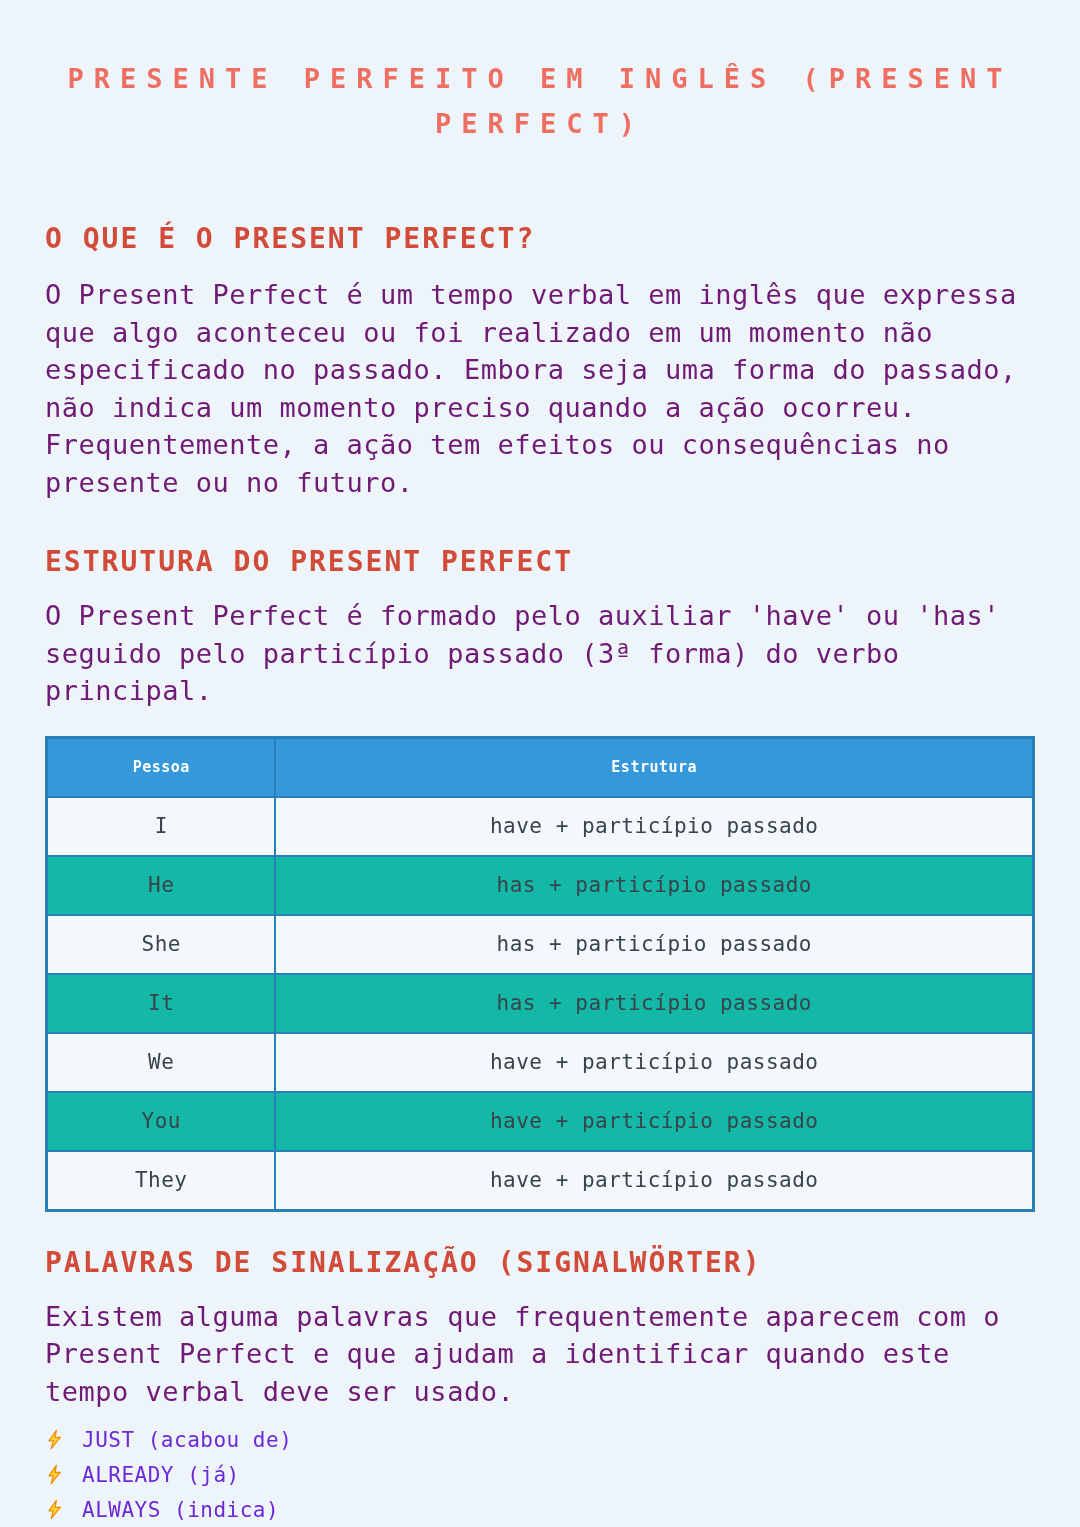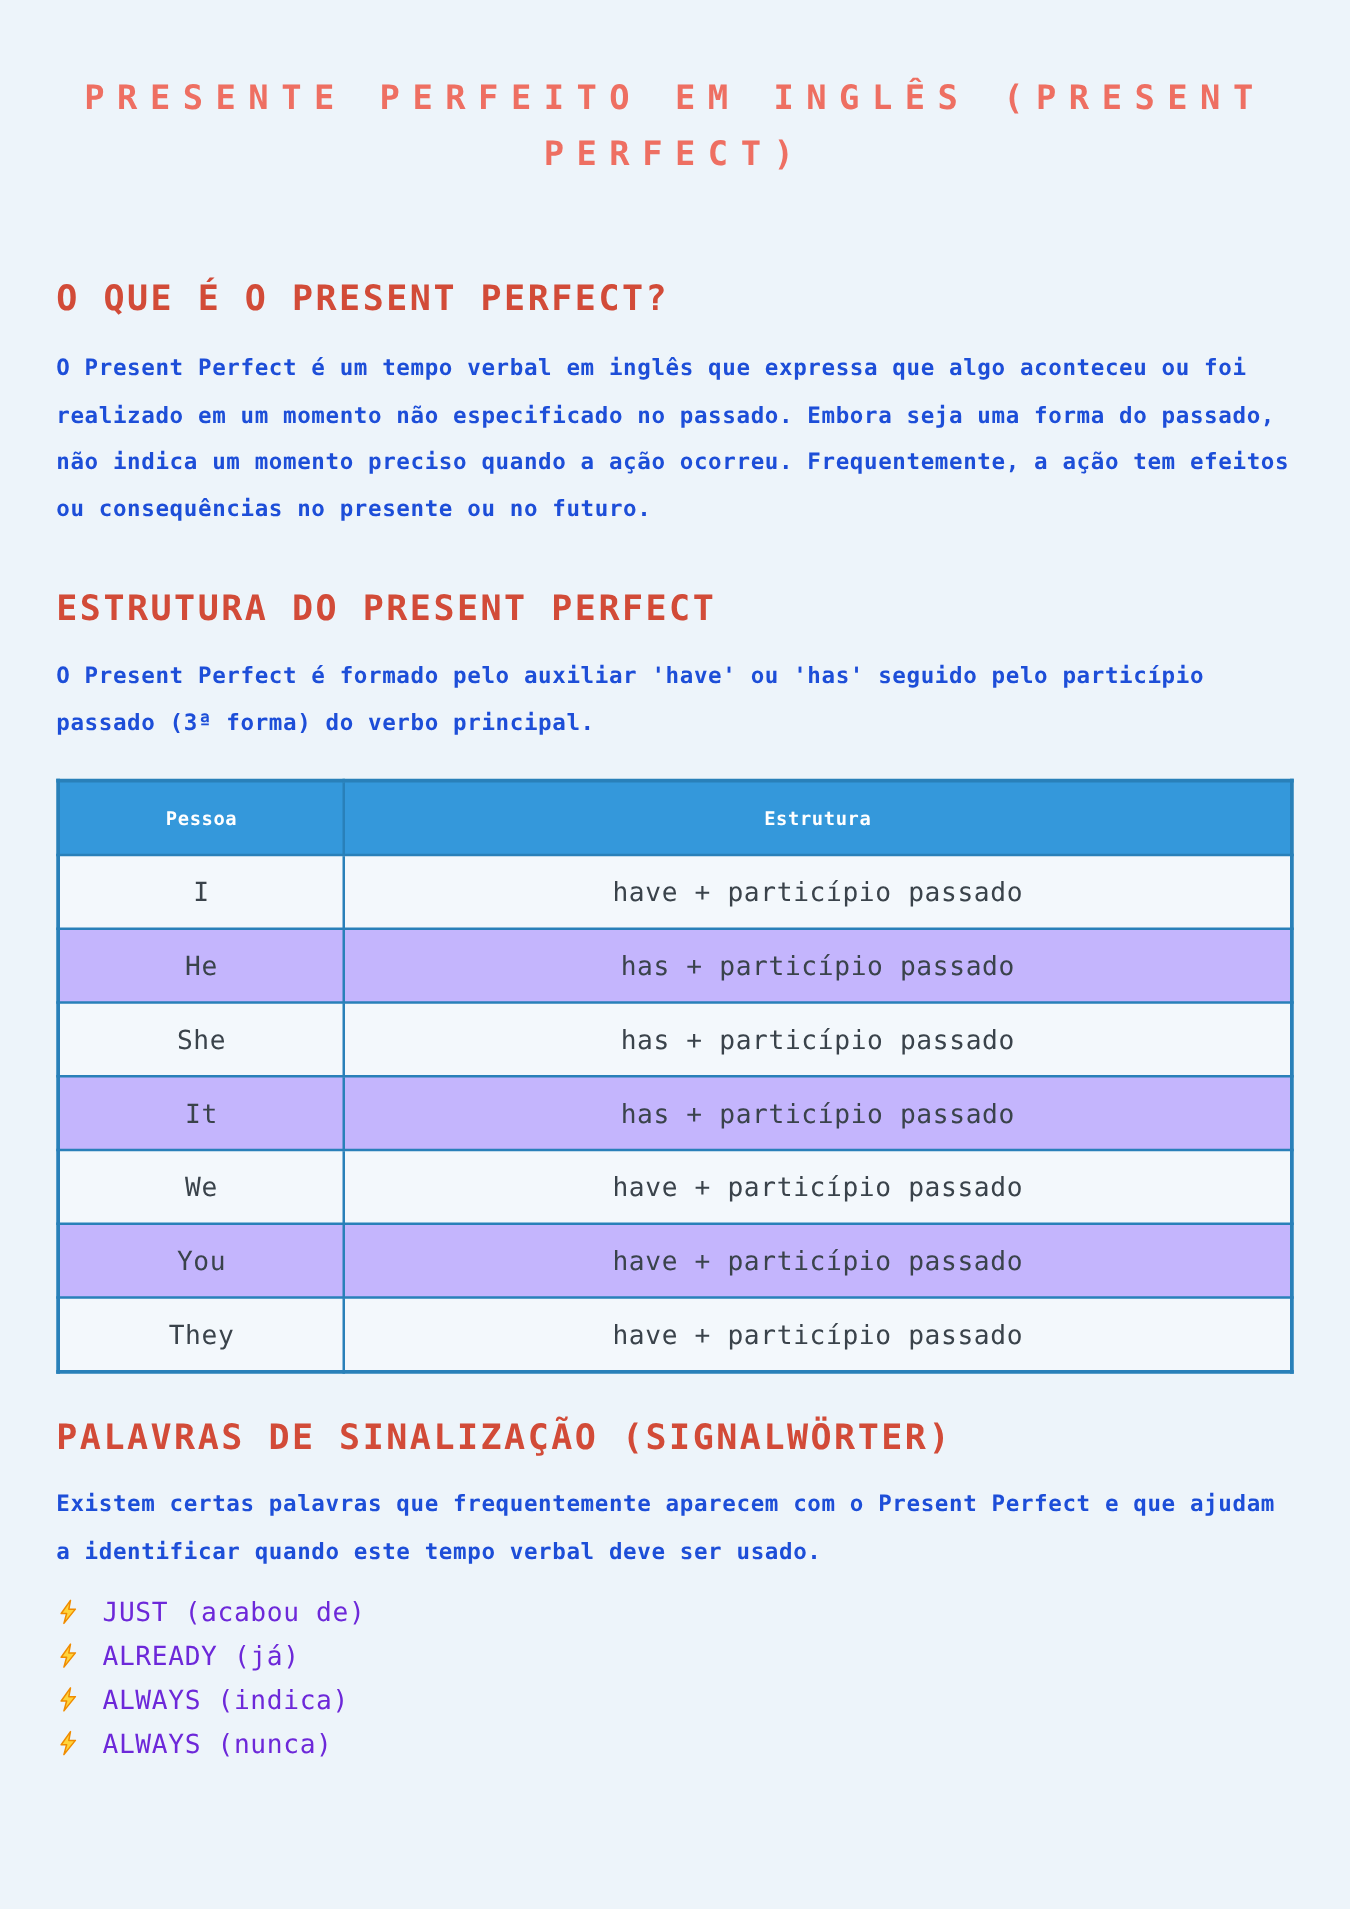--- a/index.html
+++ b/index.html
@@ -36,44 +36,43 @@
     font-weight: bold;
     line-height: 34px;
     letter-spacing: 2px;
     font-family: "DejaVu Sans Mono", monospace;
   }
   .heading-what      { margin-top: 76px; }
   .heading-structure { margin-top: 44px; }
   .heading-signal    { margin-top: 34px; }
   .body-paragraph {
     margin: 18px 0 0 0;
-    color: #1d4ed8;
-    font-size: 18px;
+    color: #701a75;
+    font-size: 27px;
     line-height: 37.5px;
     letter-spacing: 0.5px;
-    font-weight: bold;
   }
   .para-what { margin-top: 20px; }
   table.structure-table {
     width: 100%;
     margin-top: 26px;
     border-collapse: collapse;
     border: 3px solid #2980B9;
   }
   .structure-table th {
     background: #3498DB;
     color: #FFFFFF;
     font-size: 15px;
     font-weight: bold;
     height: 55px;
     border: 2px solid #2980B9;
     letter-spacing: 0.5px;
   }
   .structure-table td {
-    background: #c4b5fd;
+    background: #14b8a6;
     color: #3A434B;
     font-size: 21px;
     text-align: center;
     height: 55px;
     border: 2px solid #2980B9;
     letter-spacing: 0.5px;
   }
   .structure-table tbody tr:nth-child(odd) td {
     background: #F3F8FC;
   }
@@ -152,21 +151,21 @@
       </tr>
       <tr>
         <td>They</td>
         <td>have + particípio passado</td>
       </tr>
     </tbody>
   </table>
 
   <h2 class="section-heading heading-signal">PALAVRAS DE SINALIZAÇÃO (SIGNALWÖRTER)</h2>
 
-  <p class="body-paragraph">Existem certas palavras que frequentemente aparecem com o Present Perfect e que ajudam a identificar quando este tempo verbal deve ser usado.</p>
+  <p class="body-paragraph">Existem alguma palavras que frequentemente aparecem com o Present Perfect e que ajudam a identificar quando este tempo verbal deve ser usado.</p>
 
   <ul class="signal-list">
     <li>
       <span class="bolt-icon">
         <svg viewBox="0 0 24 24" width="21" height="25">
             <polygon points="13,1.5 4.5,13.5 9.5,13.5 7,22.5 17.5,9.5 11.5,9.5" fill="#FFD43B" stroke="#F08C00" stroke-width="1.4" stroke-linejoin="round"></polygon>
           </svg>
       </span>
       <span>JUST (acabou de)</span>
     </li>

